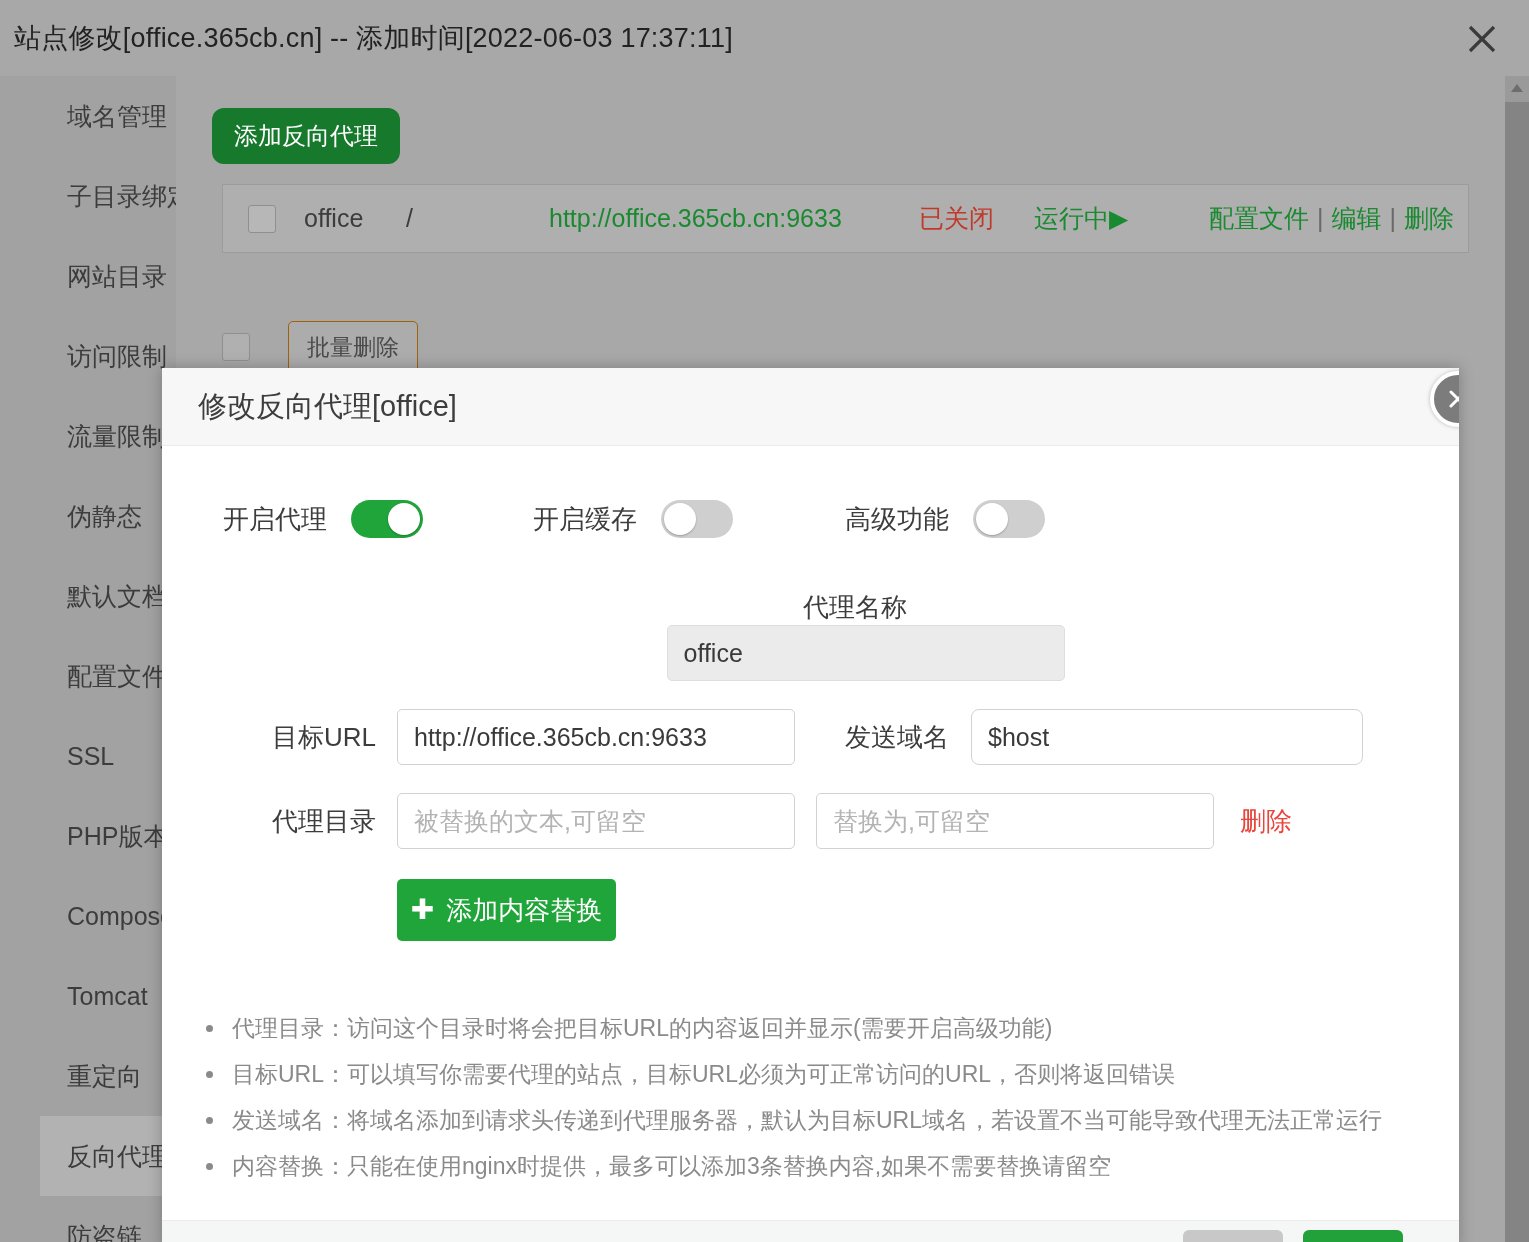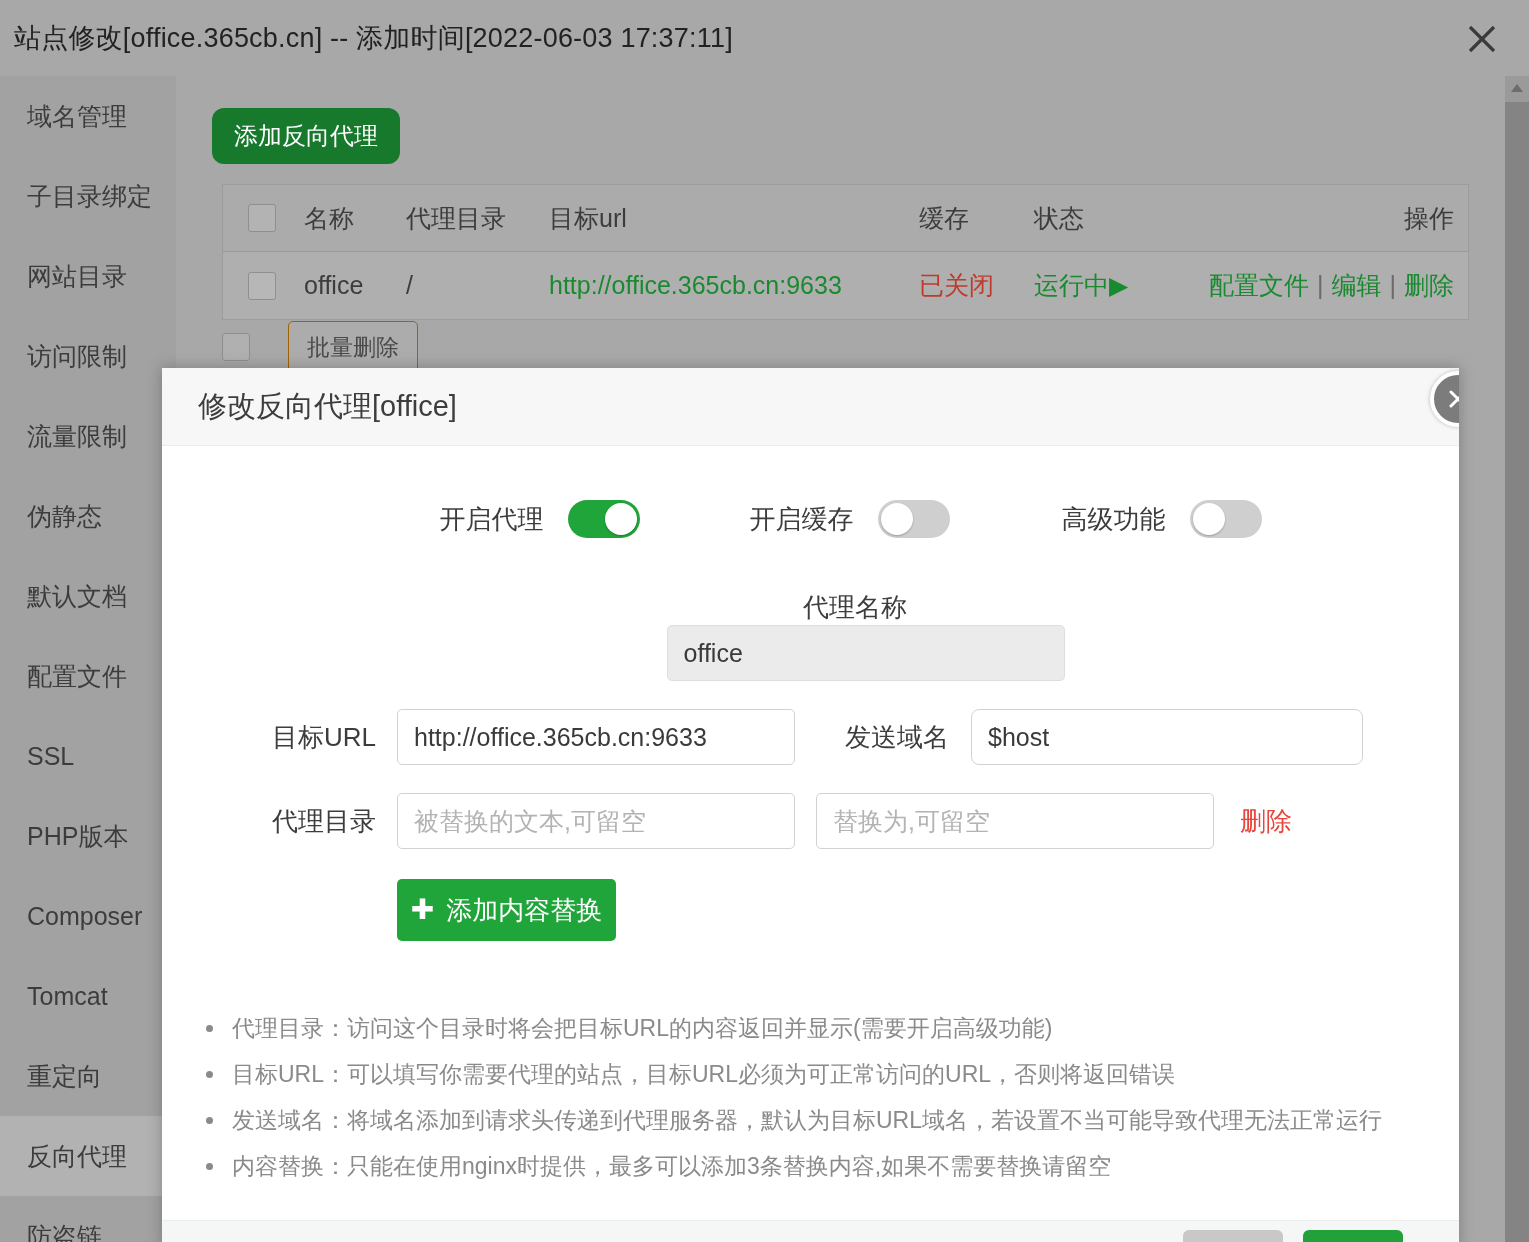--- a/index.html
+++ b/index.html
@@ -45,20 +45,21 @@
     overflow: hidden;
   }
   .side-item {
     height: 80px;
     display: flex; align-items: center;
     padding-left: 27px;
     font-size: 25px;
     color: #3c3c3c;
     cursor: pointer;
     white-space: nowrap;
+    margin-left: 40px;
   }
   .side-item.active { background: #b2b2b2; }
 
   
   .content {
     position: absolute; left: 176px; top: 76px;
     width: 1329px; height: 1166px;
     background: #a8a8a8;
     overflow: hidden;
   }
@@ -165,21 +166,21 @@
     box-shadow: 0 0 4px rgba(0,0,0,.25);
     display: flex; align-items: center; justify-content: center;
     cursor: pointer;
     z-index: 30;
   }
   .modal-body { padding: 0; position: relative; height: 760px; }
 
   
   .toggle-row {
     display: flex; align-items: center;
-    margin-top: 54px; padding-left: 80px; justify-content: center;
+    margin-top: 54px; padding-left: 61px;
   }
   .toggle-group { display: flex; align-items: center; }
   .tg-label { font-size: 26px; color: #3d3d3d; white-space: nowrap; }
   .switch {
     margin-left: 24px;
     width: 72px; height: 38px;
     border-radius: 19px;
     background: #cfcfcf;
     position: relative;
     cursor: pointer;
@@ -351,31 +352,20 @@
       </div>
     <div class="side-item">
         <span>防盗链</span>
       </div>
   </div>
 
   <div class="content">
     <button class="add-proxy-btn">添加反向代理</button>
 
     <div class="proxy-table">
-      <div class="ptr head">
-        <div class="pcell c-chk">
-          <div class="chk"></div>
-        </div>
-        <div class="pcell c-name">名称</div>
-        <div class="pcell c-dir">代理目录</div>
-        <div class="pcell c-url">目标url</div>
-        <div class="pcell c-cache">缓存</div>
-        <div class="pcell c-state">状态</div>
-        <div class="pcell c-op">操作</div>
-      </div>
       <div class="ptr body">
         <div class="pcell c-chk">
           <div class="chk"></div>
         </div>
         <div class="pcell c-name">office</div>
         <div class="pcell c-dir">/</div>
         <div class="pcell c-url green">http://office.365cb.cn:9633</div>
         <div class="pcell c-cache red">已关闭</div>
         <div class="pcell c-state green">
           <span>运行中</span><span>▶</span>

